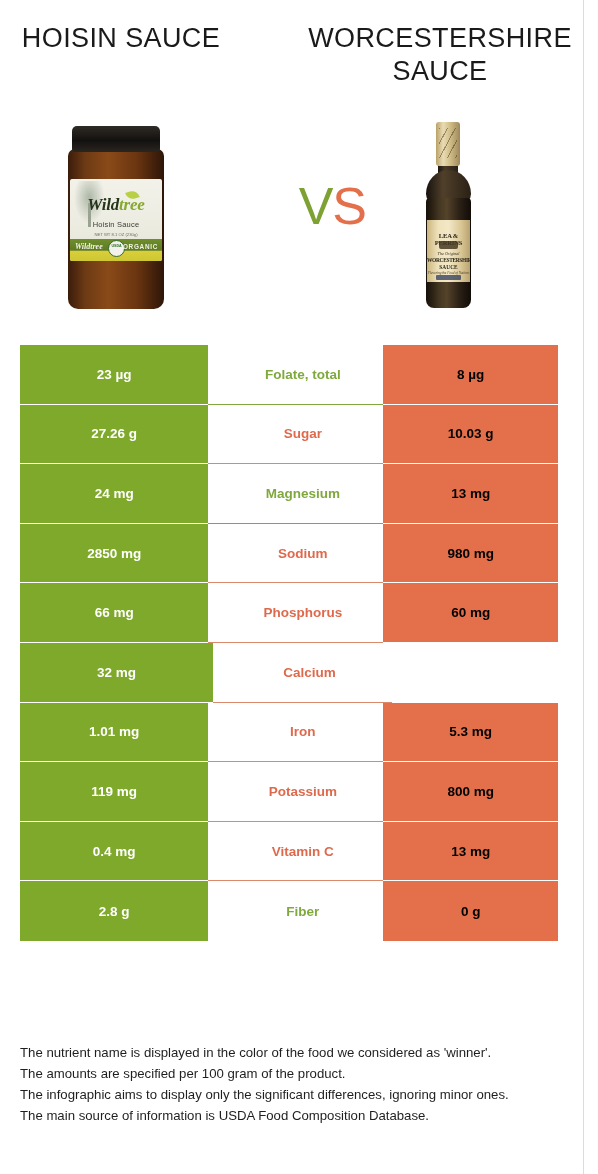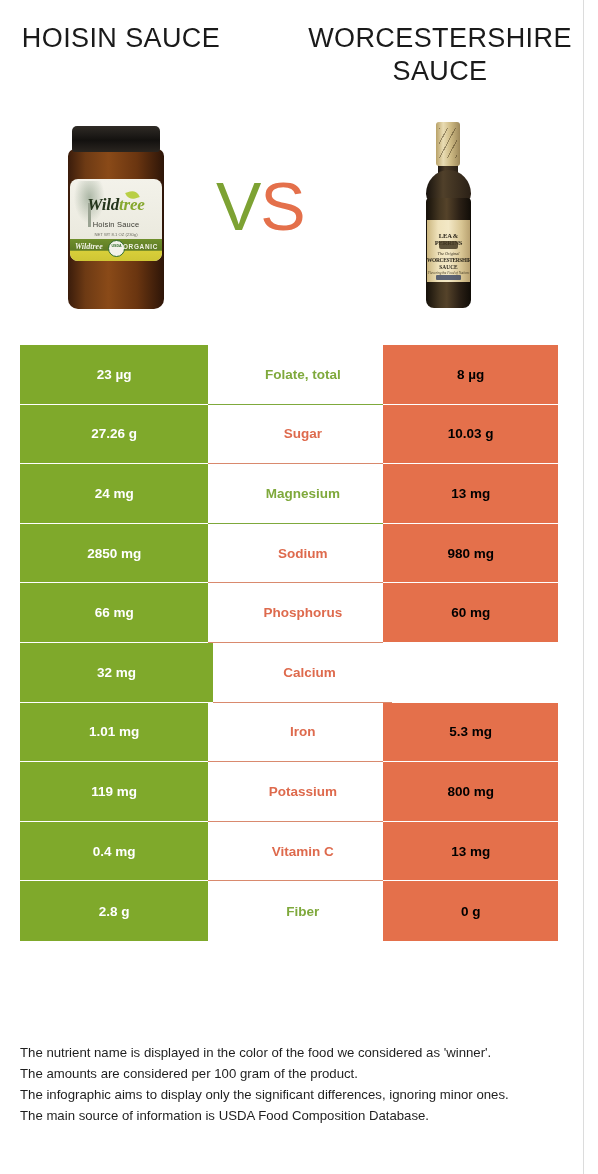--- a/index.html
+++ b/index.html
@@ -79,21 +79,21 @@
     left: 8px; top: 33px;
     width: 96px; height: 160px;
     background: linear-gradient(90deg,#3a1c0b 0%,#6d3a14 18%,#8a4a18 42%,#6a3510 72%,#2d1508 100%);
     border-radius: 7px 7px 10px 10px;
   }
   .jar-label {
     position: absolute;
     left: 10px; top: 63px;
     width: 92px; height: 82px;
     background: linear-gradient(180deg,#f3f2ea 0%,#ecebe0 62%,#e6e4d6 100%);
-    border-radius: 8px;
+    border-radius: 2px;
     overflow: hidden;
   }
   .jar-tree {
     position: absolute;
     left: 3px; top: 2px;
     width: 34px; height: 46px;
     background:
       radial-gradient(ellipse at 48% 36%, rgba(150,165,145,0.75) 0%, rgba(150,165,145,0) 62%);
   }
   .jar-tree:after {
@@ -183,24 +183,24 @@
     color: #2f6b2a;
     line-height: 4.6px;
   }
 
   
   .vs {
     position: absolute;
     left: 216px;
     top: 60px;
     width: 150px;
-    text-align: left;
+    text-align: right;
     font-family: "Liberation Sans", sans-serif;
     font-weight: 400;
-    font-size: 68px;
+    font-size: 52px;
     line-height: 76px;
     letter-spacing: -1px;
   }
   .vs .v { color: #7da233; }
   .vs .s { color: #e4704b; }
 
   
   .bottle-wrap {
     position: absolute;
     left: 406px;
@@ -469,18 +469,18 @@
       </div>
       <div class="row win-green">
         <div class="cell cell-left">2.8 g</div>
         <div class="cell cell-mid">Fiber</div>
         <div class="cell cell-right">0 g</div>
       </div>
     </div>
 
   <div class="footnote">
     <p>The nutrient name is displayed in the color of the food we considered as 'winner'.</p>
-    <p>The amounts are considered per 100 gram of the product.</p>
+    <p>The amounts are specified per 100 gram of the product.</p>
     <p>The infographic aims to display only the significant differences, ignoring minor ones.</p>
     <p>The main source of information is USDA Food Composition Database.</p>
   </div>
 
 </div>
 
 </body></html>

